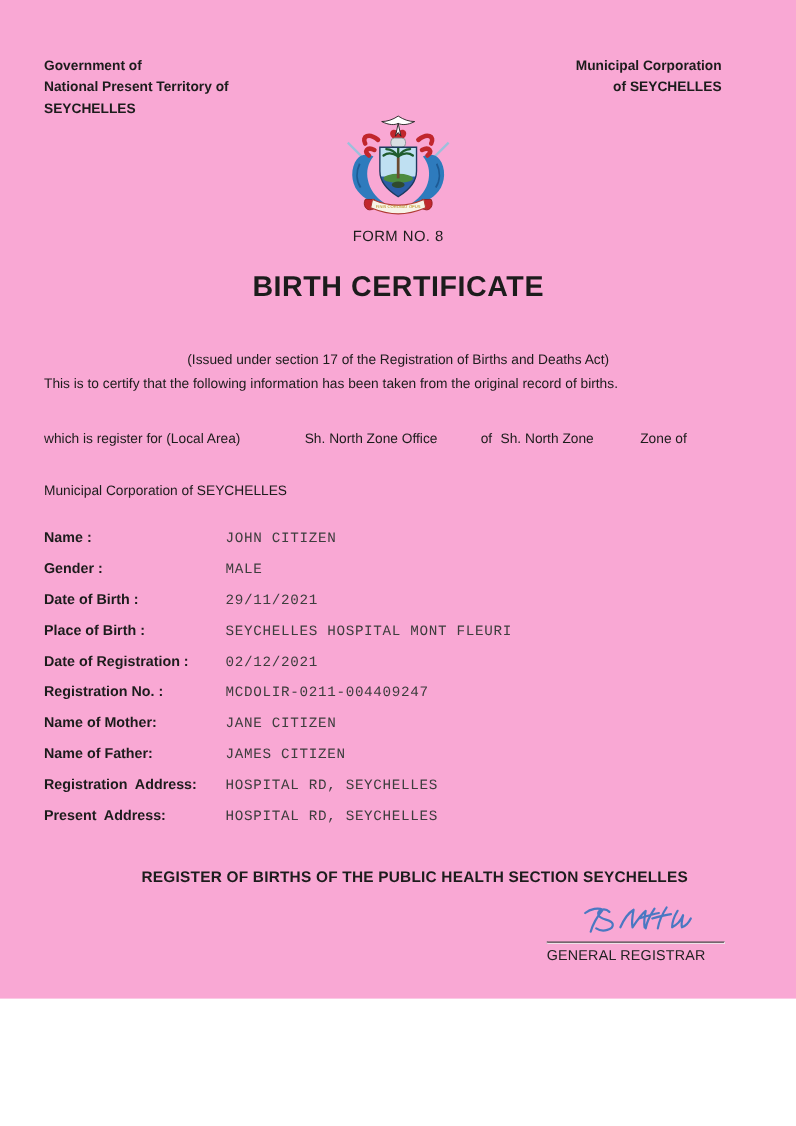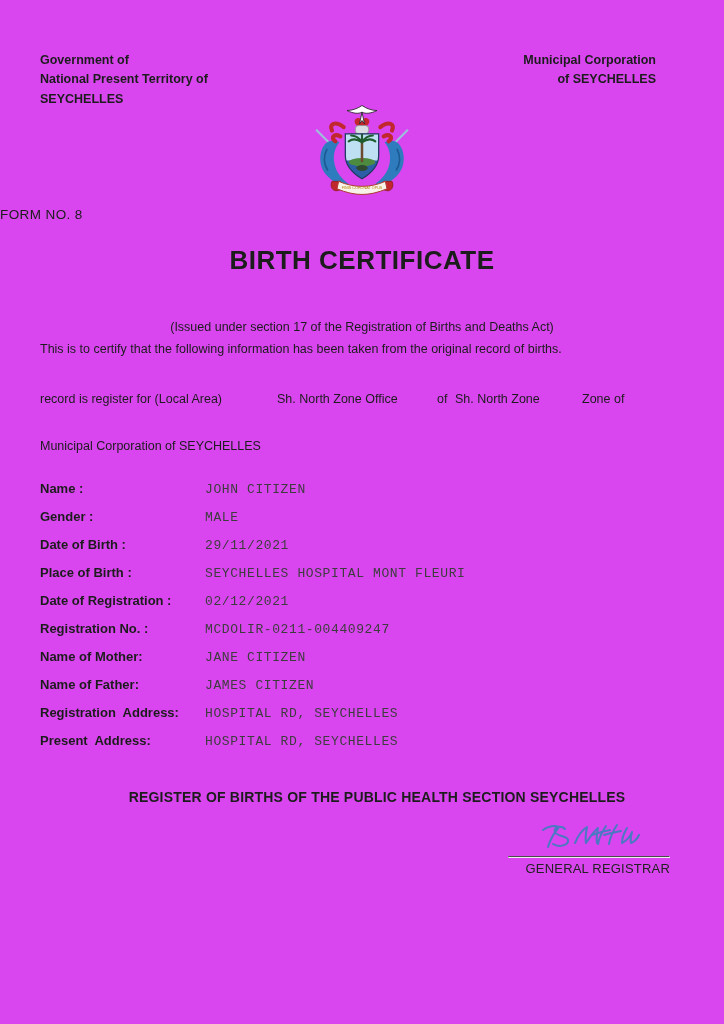--- a/index.html
+++ b/index.html
@@ -1,50 +1,50 @@
 <!DOCTYPE html>
 <html><head>
 <meta charset="utf-8">
 <style>
   html,body{margin:0;padding:0;background:#ffffff;}
   .page{
     position:relative;
-    width:724px;height:1024px;
-    background:#d946ef;
+    width:724px;height:908px;
+    background:#f9a8d4;
     font-family:"Liberation Sans", sans-serif;
     color:#1c1c1c;
     overflow:hidden;
   }
   
   .header{position:absolute;top:51px;left:40px;right:68px;display:flex;justify-content:space-between;}
   .header .blk{font-size:12.5px;font-weight:bold;line-height:1.55;}
   .header .blk.right{text-align:right;}
   
   .emblem{position:absolute;top:102px;left:0;right:0;text-align:center;}
-  .form-no{position:absolute;top:207px;left:0;right:0;text-align:left;font-size:13.5px;letter-spacing:.4px;}
+  .form-no{position:absolute;top:207px;left:0;right:0;text-align:center;font-size:13.5px;letter-spacing:.4px;}
   .title{position:absolute;top:245px;left:0;right:0;text-align:center;font-size:26px;font-weight:bold;letter-spacing:.5px;}
   .subtitle{position:absolute;top:300px;left:0;right:0;text-align:center;font-size:12.5px;margin-top:20px;}
   .certify{position:absolute;top:342px;left:40px;right:40px;font-size:12.5px;}
   
   .register-row{position:absolute;top:392px;left:40px;right:20px;height:18px;font-size:12.5px;}
   .register-row span{position:absolute;top:0;white-space:pre;}
   .seg-prefix{left:0;}
   .seg-office{left:237px;}
   .seg-of{left:397px;}
   .seg-zone{left:415px;}
   .seg-suffix{left:542px;}
   .corp-line{position:absolute;top:439px;left:40px;font-size:12.5px;}
   
   .fields{position:absolute;top:481px;left:40px;right:40px;}
   .field-row{position:relative;height:28px;}
   .field-label{position:absolute;left:0;top:0;font-weight:bold;font-size:13px;white-space:pre;}
   .field-value{position:absolute;left:165px;top:1px;font-family:"Liberation Mono","DejaVu Sans Mono",monospace;font-size:13px;letter-spacing:.6px;color:#3d3d3d;white-space:pre;}
   
   .register-heading{position:absolute;top:789px;left:0;right:0;text-align:center;font-size:14px;font-weight:bold;letter-spacing:.2px;padding-left:30px;}
-  .sig-block{position:absolute;top:820px;right:54px;width:162px;text-align:right;}
+  .sig-block{position:absolute;top:820px;right:65px;width:162px;text-align:left;}
   .sig-scrawl{display:block;margin:0 auto 2px auto;}
   .sig-line{border-top:1.5px solid #4a4a4a;margin:0;}
   .sig-title{font-size:13px;margin-top:3px;color:#222;letter-spacing:.2px;}
 </style>
 </head>
 <body>
 
 <div class="page">
 
   <div class="header">
@@ -114,21 +114,21 @@
   </div>
 
   <div class="form-no">FORM NO. 8</div>
 
   <div class="title">BIRTH CERTIFICATE</div>
   <div class="subtitle">(Issued under section 17 of the Registration of Births and Deaths Act)</div>
 
   <div class="certify">This is to certify that the following information has been taken from the original record of births.</div>
 
   <div class="register-row">
-    <span class="seg-prefix">record is register for (Local Area)</span>
+    <span class="seg-prefix">which is register for (Local Area)</span>
     <span class="seg-office">Sh. North Zone Office</span>
     <span class="seg-of">of</span>
     <span class="seg-zone">Sh. North Zone</span>
     <span class="seg-suffix">Zone of</span>
   </div>
 
   <div class="corp-line">Municipal Corporation of SEYCHELLES</div>
 
   <div class="fields">
     <div class="field-row">

